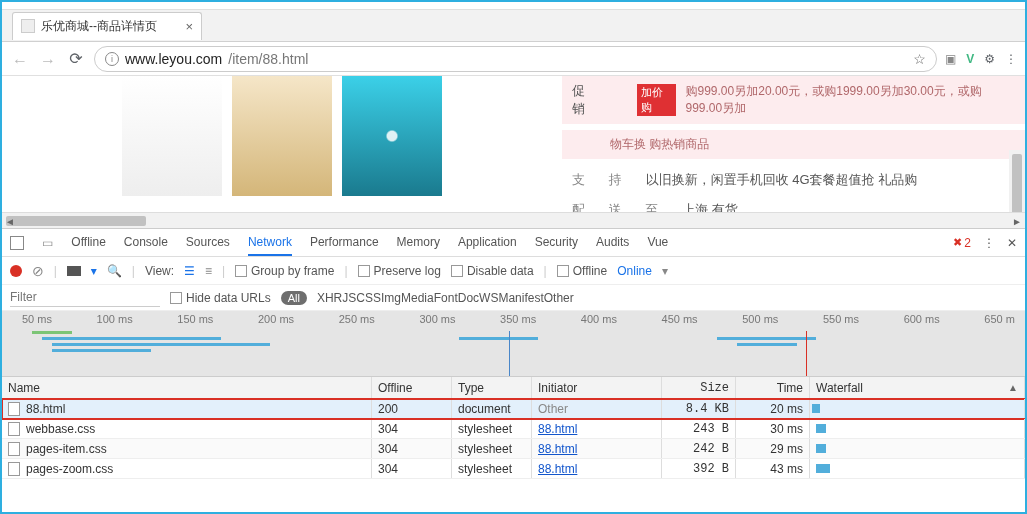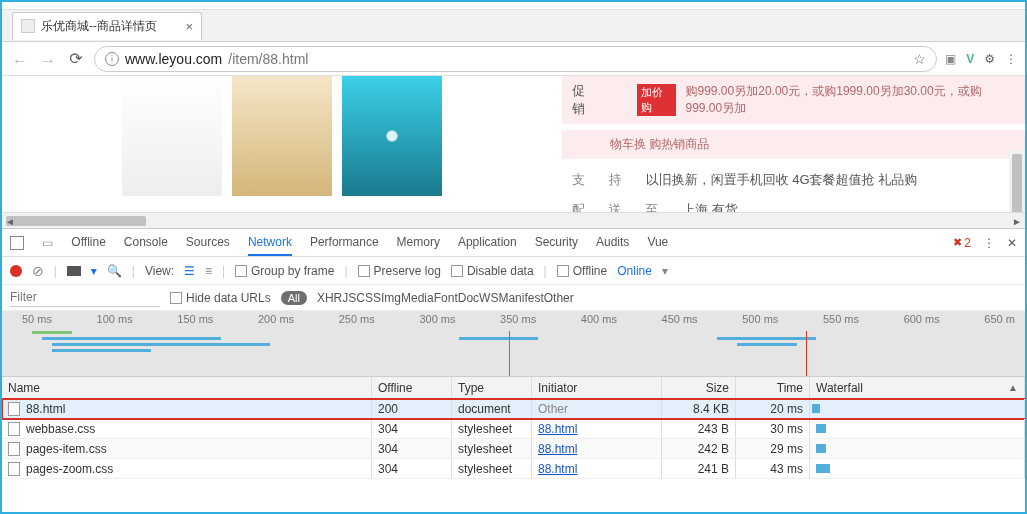--- a/index.html
+++ b/index.html
@@ -62,21 +62,21 @@
 .pill { background:#6e6e6e; color:#fff; border-radius:8px; padding:1px 7px; font-size:11px; }
 .ftype { color:#555; }
 .timeline { height:66px; border-bottom:1px solid #ccc; position:relative; background:#e5e5e5; }
 .tl-ticks { display:flex; position:absolute; top:2px; left:20px; right:10px; font-size:11px; color:#777; justify-content:space-between; }
 .tl-body { position:absolute; top:20px; left:20px; right:10px; bottom:0; }
 .tl-bar { position:absolute; height:3px; background:#52aedb; }
 .tl-bar.g { background:#7cc576; }
 .tl-vline { position:absolute; top:0; bottom:0; width:1px; background:#4a87c9; }
 .net-head { height:22px; background:#f3f3f3; border-bottom:1px solid #ccc; display:flex; font-size:12px; color:#333; }
 .net-head > div, .net-row > div { border-right:1px solid #ddd; padding:3px 6px; display:flex; align-items:center; }
-.col-name{width:370px;} .col-status{width:80px;} .col-type{width:80px;} .col-init{width:130px;} .col-size{width:74px;justify-content:flex-end;} .col-time{width:74px;justify-content:flex-end;} .col-wf{flex:1;position:relative;}
+.col-name{width:370px;} .col-status{width:80px;} .col-type{width:80px;} .col-init{width:130px;} .col-size{width:74px;justify-content:flex-end;font-family:Liberation Mono, monospace;} .col-time{width:74px;justify-content:flex-end;} .col-wf{flex:1;position:relative;}
 .net-row { height:20px; display:flex; font-size:12px; color:#333; border-bottom:1px solid #eee; }
 .net-row.sel { background:#e3f0fb; outline:2px solid #d93025; outline-offset:-1px; }
 .net-row:nth-child(odd):not(.sel){ background:#fafafa; }
 .file-icon { width:12px; height:14px; border:1px solid #999; margin-right:6px; background:#fff; }
 .init-link { color:#1155cc; text-decoration:underline; }
 .init-other { color:#888; }
 .wf-bar { position:absolute; top:5px; height:9px; background:#52aedb; }
 .sort-arrow{margin-left:auto;color:#666;font-size:10px;}
 </style>
 </head>
@@ -287,20 +287,20 @@
           <span class="wf-bar" style="left:6px;width:10px"></span>
         </div>
       </div>
       <div class="net-row">
         <div class="col-name"><span class="file-icon"></span>pages-zoom.css</div>
         <div class="col-status">304</div>
         <div class="col-type">stylesheet</div>
         <div class="col-init">
           <span class="init-link">88.html</span>
         </div>
-        <div class="col-size">241 B</div>
+        <div class="col-size">392 B</div>
         <div class="col-time">43 ms</div>
         <div class="col-wf">
           <span class="wf-bar" style="left:6px;width:14px"></span>
         </div>
       </div>
     </div>
 </div>
 
 </body></html>

